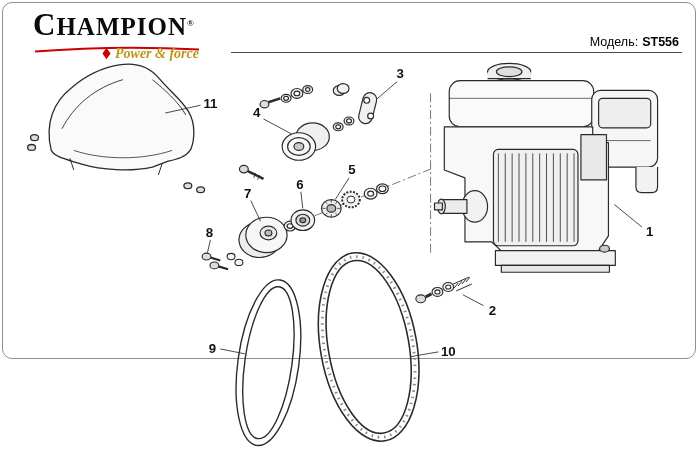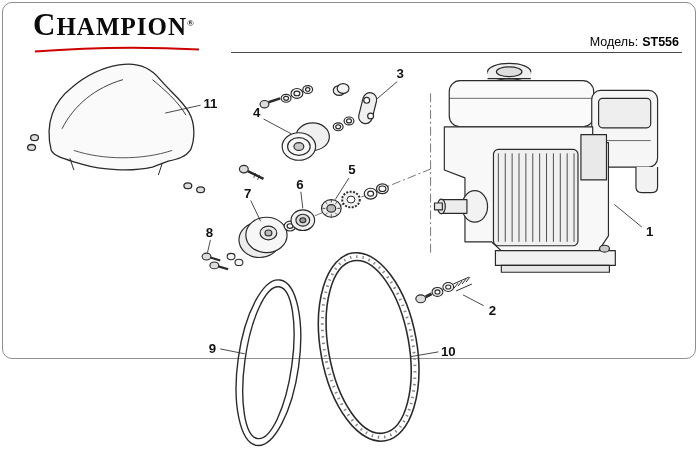--- a/index.html
+++ b/index.html
@@ -36,20 +36,23 @@
 
   <div class="logo">
     <div class="brand-row">
       <span class="brand">CHAMPION</span><span class="reg">®</span>
     </div>
     <div class="swoosh-wrap">
       <svg width="168" height="7" viewBox="0 0 168 7">
         <path d="M2,5.5 Q84,-1 166,3.5" stroke="#cc0000" stroke-width="2" fill="none"></path>
       </svg>
     </div>
+    <div class="tagline-row">
+      <span class="flame"></span><span class="tagline">Power &amp; force</span>
+    </div>
   </div>
 
   <div class="model">
     <span>Модель:</span><span class="model-value">ST556</span>
   </div>
   <div class="header-rule"></div>
 
   <svg class="diagram" viewBox="0 0 700 463" preserveAspectRatio="xMidYMid meet">
 
     <g stroke="#666" stroke-width="0.9" fill="none" stroke-dasharray="9 3 2 3">

